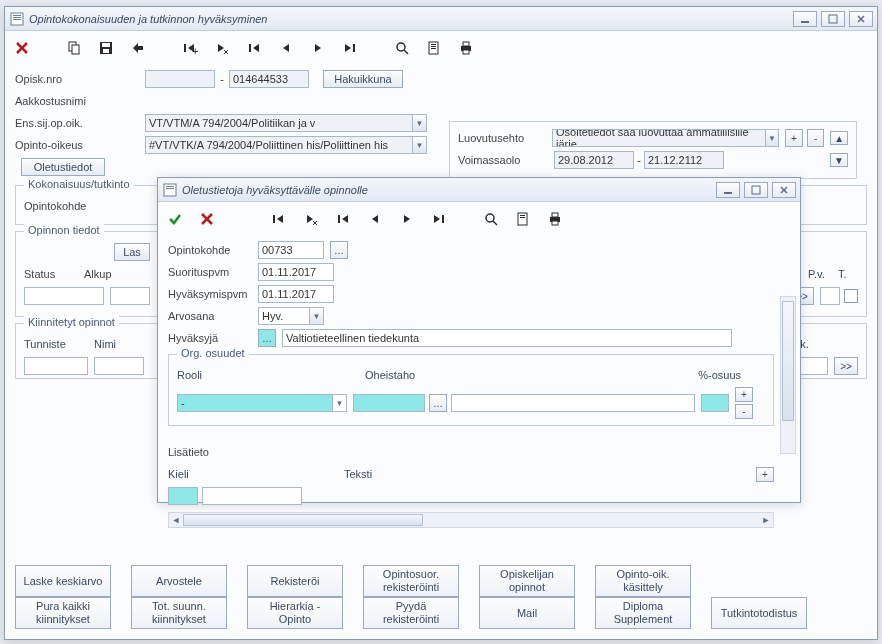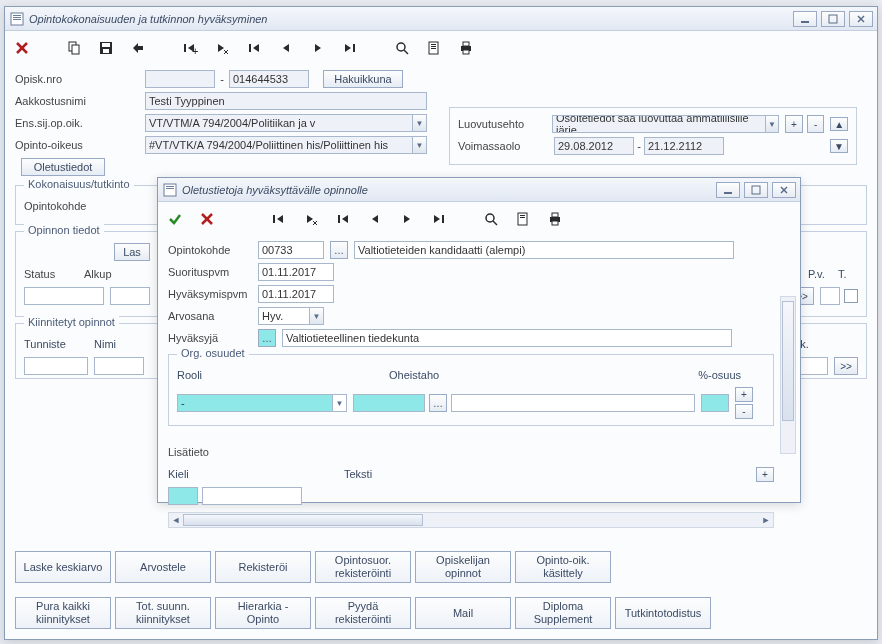--- a/index.html
+++ b/index.html
@@ -28,21 +28,21 @@
   .combo-arrow { width:14px; height:16px; background:linear-gradient(#fdfdfd,#dfe6ef); border-left:1px solid #a9b7cc; display:inline-flex;align-items:center;justify-content:center; font-size:8px; color:#5a6c88; margin-left:auto; }
   
   .group { position: relative; border:1px solid #c3cee0; margin-top:6px; padding: 10px 8px 8px; }
   .group > .legend { position:absolute; top:-8px; left:8px; background:#fafcfe; padding:0 4px; color:#4b5b76; font-size:11px; }
   
   .small-btn { height:18px; border:1px solid #9aaac4; background:linear-gradient(#fdfdfd,#e6ecf4); display:inline-flex; align-items:center; justify-content:center; padding:0 6px; cursor:pointer; color:#3b4a63; }
   .sq-btn { width:18px; height:18px; border:1px solid #9aaac4; background:linear-gradient(#fdfdfd,#e6ecf4); display:inline-flex;align-items:center;justify-content:center; cursor:pointer; color:#3b4a63; font-size:10px;}
   .cyan { background:#8fe8e8 !important; }
   
   .bottom-btns { position:absolute; left:10px; bottom:10px; right:10px; }
-  .btn-row { display:flex; gap:4px; margin-top:14px; }
+  .btn-row { display:flex; gap:20px; margin-top:0; }
   .big-btn { flex:0 0 auto; width:96px; height:32px; border:1px solid #9aaac4; background:linear-gradient(#fdfdfd,#eef2f8); display:flex; align-items:center; justify-content:center; text-align:center; color:#3b4a63; line-height:1.15; cursor:pointer; padding:0 4px;}
   
   .scrollbar-v { position:absolute; right:4px; top:60px; bottom:30px; width:16px; background:#eef2f8; border:1px solid #d0d8e4; }
   .scrollbar-v .thumb { position:absolute; left:1px; right:1px; top:4px; height:120px; background:linear-gradient(#f4f7fb,#d9e1ee); border:1px solid #b3c0d4; }
   .scrollbar-h { height:16px; background:#eef2f8; border:1px solid #d0d8e4; position:relative; margin-top:6px;}
   .scrollbar-h .thumb { position:absolute; top:1px; bottom:1px; left:14px; width:240px; background:linear-gradient(#f4f7fb,#d9e1ee); border:1px solid #b3c0d4; }
   .scrollbar-h .arrow { position:absolute; width:14px; top:0; bottom:0; display:flex;align-items:center;justify-content:center; font-size:9px; color:#5a6c88;}
   
   svg { display:block; }
   .hdr { color:#3b4a63; font-size:11px; }
@@ -164,33 +164,32 @@
         <svg width="16" height="16">
           <rect x="3" y="6" width="10" height="5" fill="#2a2a2a"></rect>
           <rect x="5" y="2" width="6" height="4" fill="#fff" stroke="#2a2a2a"></rect>
           <rect x="5" y="10" width="6" height="4" fill="#fff" stroke="#2a2a2a"></rect>
         </svg>
       </span>
   </div>
 
   <div class="content">
 
-    <div style="display:flex; gap:20px;">
+    <div style="display:flex; gap:20px;align-items:flex-end;">
       <div style="width:414px;">
         <div class="row">
           <span class="lbl" style="width:130px">Opisk.nro</span>
           <span class="fld readonly" style="width:70px"></span>
           <span style="width:14px;text-align:center">-</span>
           <span class="fld readonly" style="width:80px">014644533</span>
           <span style="width:14px"></span>
           <span class="small-btn" style="width:80px">Hakuikkuna</span>
         </div>
         <div class="row">
           <span class="lbl" style="width:130px">Aakkostusnimi</span>
-          <span class="fld readonly" style="width:282px">Testi Tyyppinen</span>
         </div>
         <div class="row">
           <span class="lbl" style="width:130px">Ens.sij.op.oik.</span>
           <span class="fld readonly combo" style="width:282px">
               <span>VT/VTM/A 794/2004/Politiikan ja v</span>
               <span class="combo-arrow">▼</span>
             </span>
         </div>
         <div class="row">
           <span class="lbl" style="width:130px">Opinto-oikeus</span>
@@ -409,21 +408,20 @@
       </span>
   </div>
 
   <div class="content" style="position:relative; height:248px; padding-right:26px;">
     <div class="row">
       <span class="lbl" style="width:90px">Opintokohde</span>
       <span class="fld" style="width:66px">00733</span>
       <span style="width:6px"></span>
       <span class="sq-btn">…</span>
       <span style="width:6px"></span>
-      <span class="fld" style="width:380px">Valtiotieteiden kandidaatti (alempi)</span>
     </div>
     <div class="row">
       <span class="lbl" style="width:90px">Suorituspvm</span>
       <span class="fld" style="width:76px">01.11.2017</span>
     </div>
     <div class="row">
       <span class="lbl" style="width:90px">Hyväksymispvm</span>
       <span class="fld" style="width:76px">01.11.2017</span>
     </div>
     <div class="row">
@@ -436,21 +434,21 @@
     <div class="row">
       <span class="lbl" style="width:90px">Hyväksyjä</span>
       <span class="sq-btn cyan">…</span>
       <span style="width:6px"></span>
       <span class="fld" style="width:450px">Valtiotieteellinen tiedekunta</span>
     </div>
 
     <div class="group" style="padding-bottom:4px">
       <div class="legend">Org. osuudet</div>
       <div class="row">
-        <span class="hdr" style="width:212px">Rooli</span>
+        <span class="hdr" style="width:188px">Rooli</span>
         <span class="hdr" style="width:230px">Oheistaho</span>
         <span style="flex:1"></span>
         <span class="hdr" style="width:60px;text-align:right">%-osuus</span>
         <span style="width:24px"></span>
       </div>
       <div class="row">
         <span class="fld cyan combo" style="width:170px">
             <span>-</span>
             <span class="combo-arrow" style="background:#fff">▼</span>
           </span>

